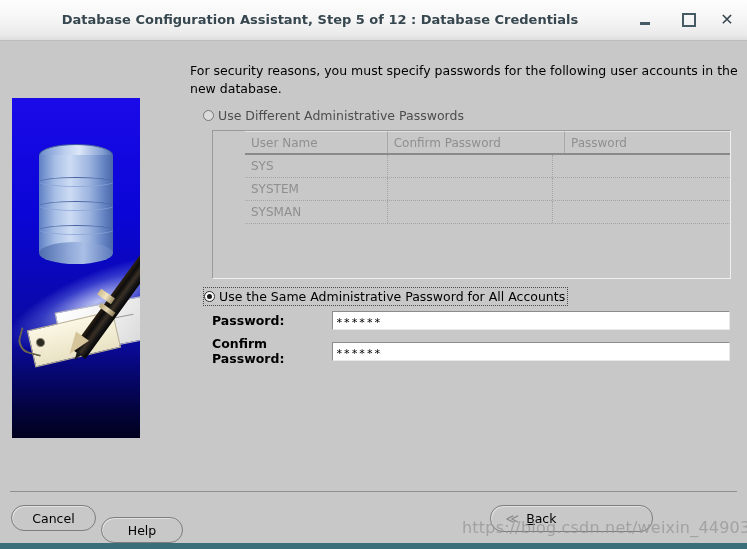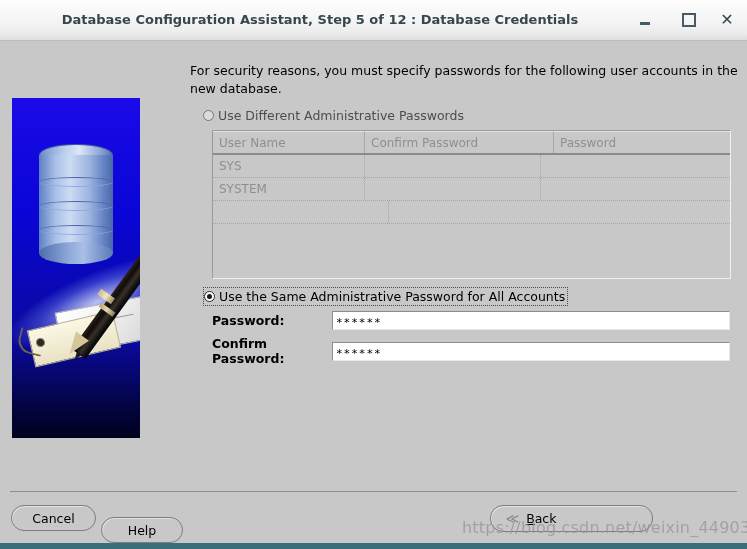--- a/index.html
+++ b/index.html
@@ -109,20 +109,21 @@
   .radio.on{border-color:#2b2b2b;background:#ffffff;}
   .radio.on .dot{width:5px;height:5px;border-radius:50%;background:#1a1a1a;}
   .radio-label{font-size:12.5px;color:#000;white-space:nowrap;}
   .radio-label.dim{color:#4d4d4d;}
   
   #cred-table{
     position:absolute;left:212px;top:130px;width:519px;height:149px;
     background:#c8c8c8;border:1px solid #9a9a9a;
     border-right-color:#f0f0f0;border-bottom-color:#f0f0f0;
     box-sizing:border-box;
+    padding-left:32px;
   }
   #thead{display:flex;height:22px;border-bottom:2px solid #8a8a8a;}
   #thead .th{
     font-size:12px;color:#8f8f8f;display:flex;align-items:center;
     padding-left:6px;box-sizing:border-box;
     border-right:1px solid #a8a8a8;border-top:1px solid #e4e4e4;
     background:#c8c8c8;
   }
   #thead .th:last-child{border-right:none;}
   .tb-row{display:flex;height:22px;border-bottom:1px dotted #a5a5a5;}
@@ -235,20 +236,21 @@
     <div class="tb-cell c0">SYS</div>
     <div class="tb-cell c1"></div>
     <div class="tb-cell c2"></div>
   </div>
   <div class="tb-row">
     <div class="tb-cell c0">SYSTEM</div>
     <div class="tb-cell c1"></div>
     <div class="tb-cell c2"></div>
   </div>
   <div class="tb-row">
+    <div class="tb-cell c0">SYSMAN</div>
     <div class="tb-cell c1"></div>
     <div class="tb-cell c2"></div>
   </div>
   <div class="tb-row" style="border-bottom:none;height:35px">
     <div class="tb-cell c0" style="border-right:none"></div>
     <div class="tb-cell c1" style="border-right:none"></div>
     <div class="tb-cell c2"></div>
   </div>
 </div>
 

